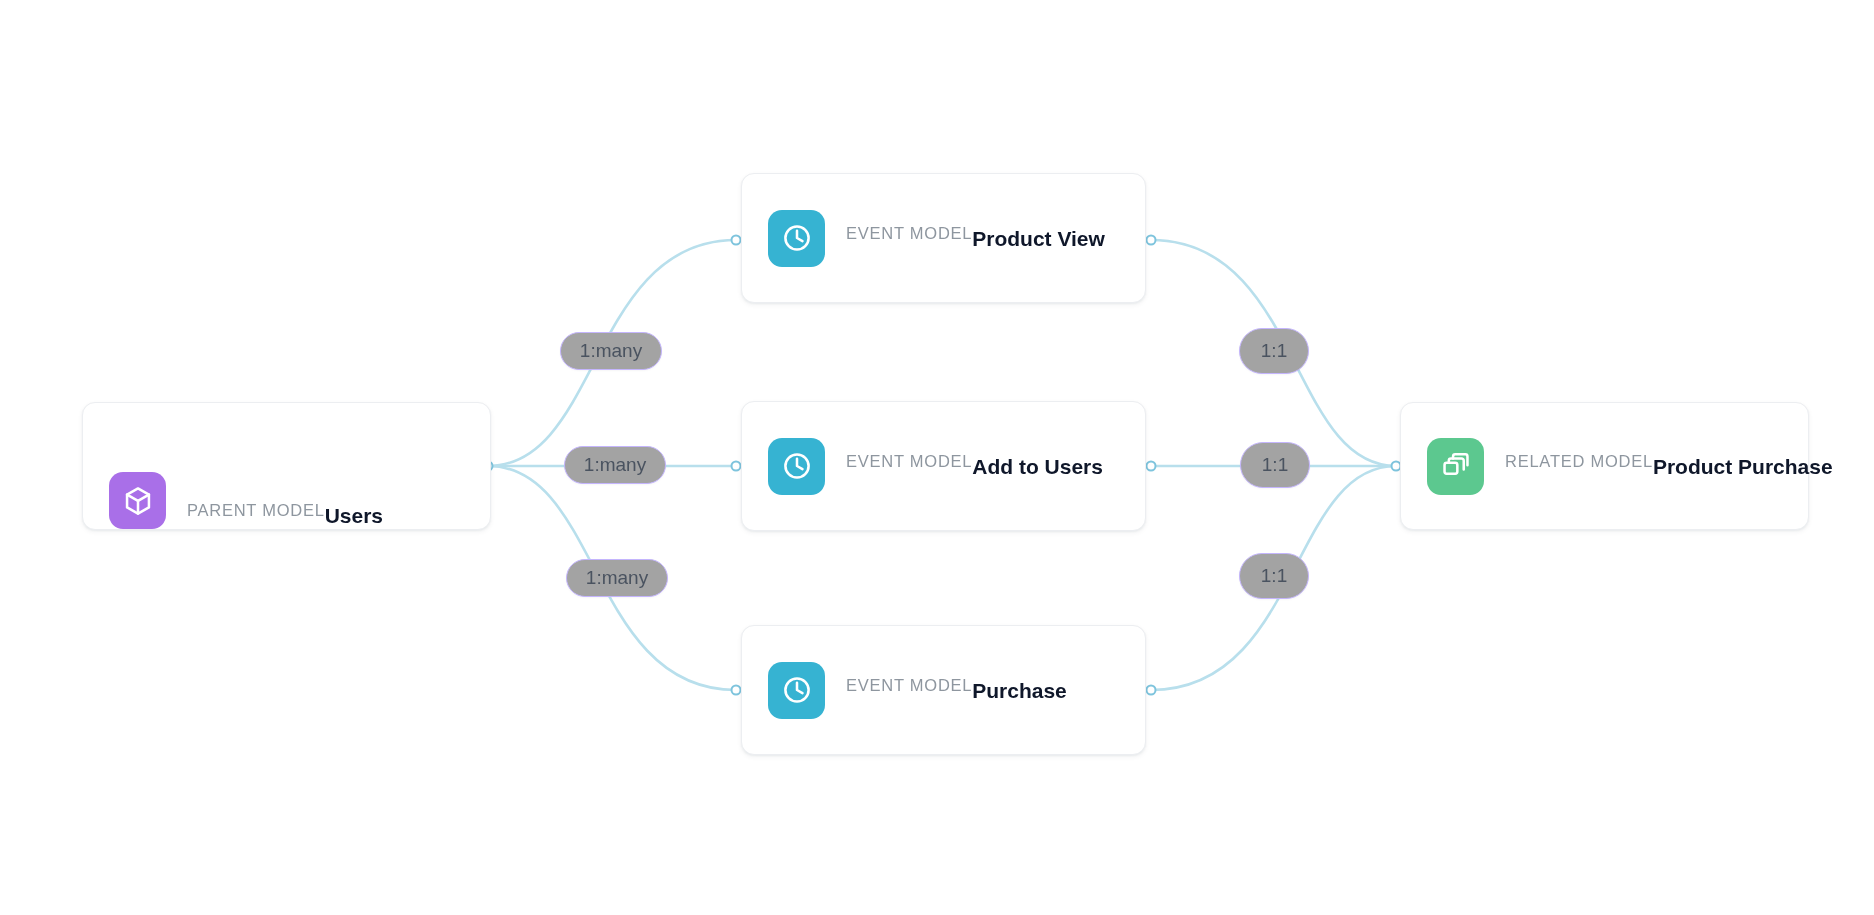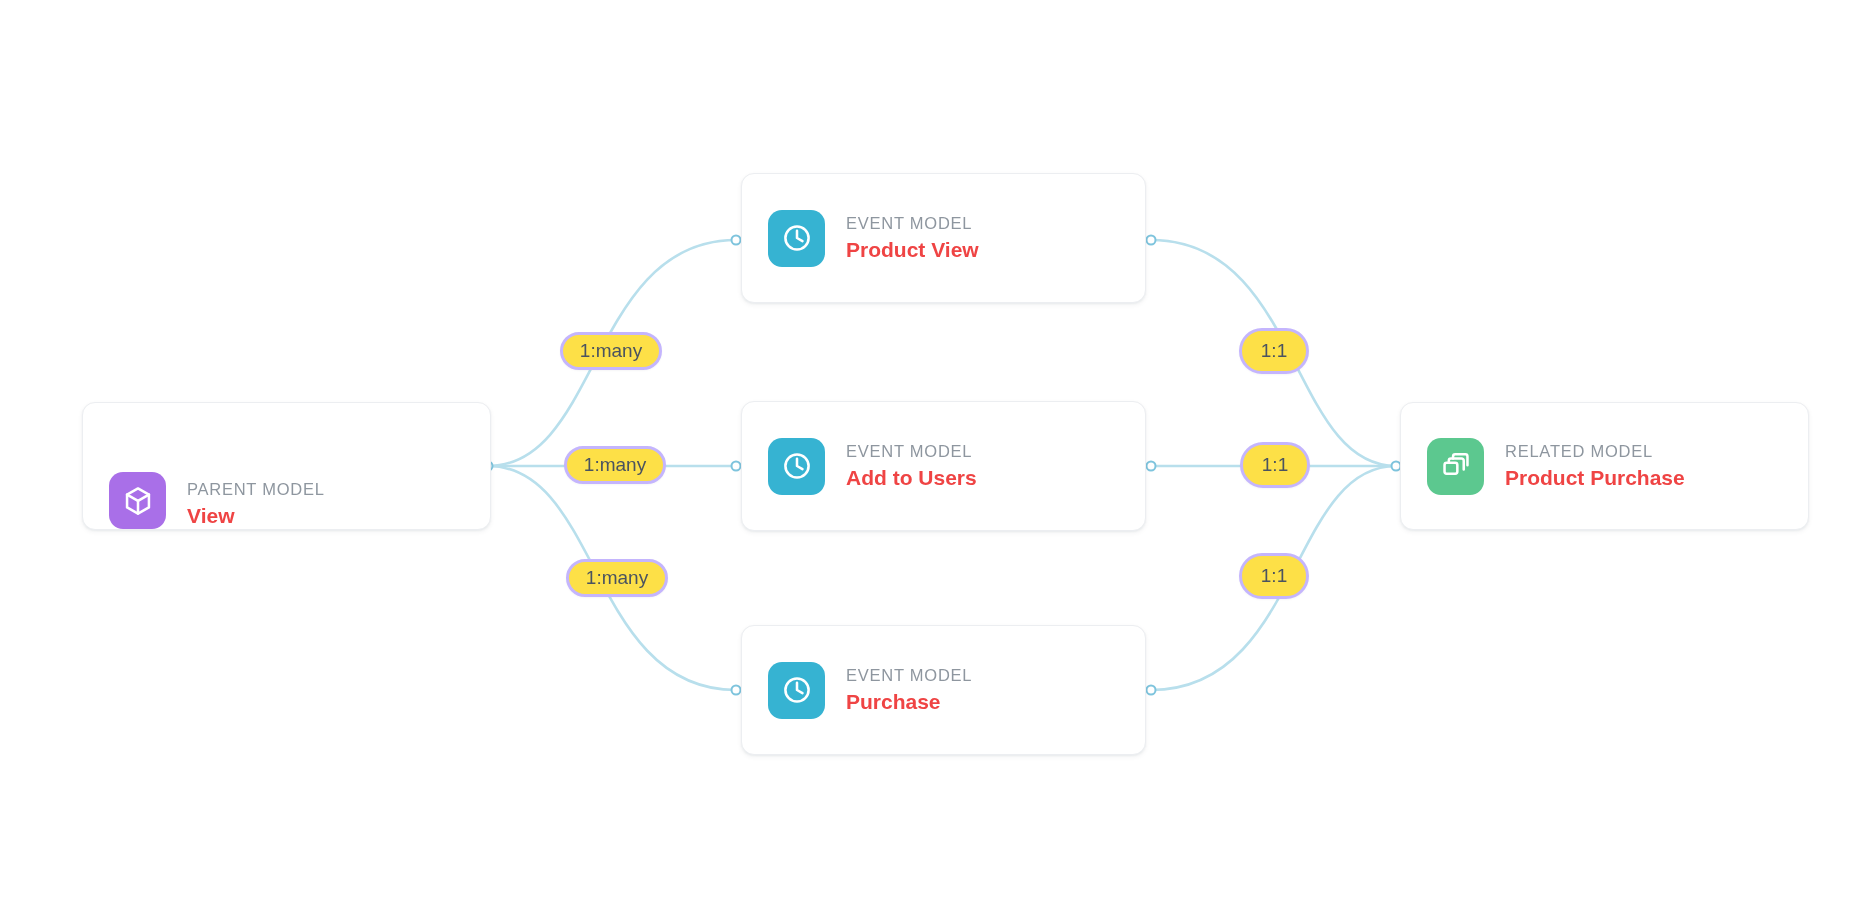--- a/index.html
+++ b/index.html
@@ -49,36 +49,35 @@
     display: flex;
     align-items: center;
     justify-content: center;
   }
   .node-icon svg {
     display: block;
   }
   .node-text {
     margin-left: 21px;
     display: flex;
-    flex-direction: column;
     justify-content: center;
   }
   .node-kind {
     font-size: 16.5px;
     letter-spacing: 0.75px;
     font-weight: 400;
     color: #8e969f;
     text-transform: uppercase;
     line-height: 1.25;
     white-space: nowrap;
   }
   .node-title {
     font-size: 21px;
     font-weight: 700;
-    color: #ef4444;
+    color: #0f172a;
     line-height: 1.3;
     margin-top: 2px;
     white-space: nowrap;
   }
 
   
   .node-parent  { left: 82px;   top: 402px; width: 409px; height: 128px; align-items: flex-end; }
   .node-event-1 { left: 741px;  top: 173px; width: 405px; height: 130px; }
   .node-event-2 { left: 741px;  top: 401px; width: 405px; height: 130px; }
   .node-event-3 { left: 741px;  top: 625px; width: 405px; height: 130px; }
@@ -94,22 +93,22 @@
     background: #ffffff;
     border: 2.2px solid #7ec4dd;
     transform: translate(-50%, -50%);
   }
 
   
   .rel-pill {
     position: absolute;
     box-sizing: border-box;
     transform: translate(-50%, -50%);
-    background: #fde047;
-    border: 3px solid #c4b5fd;
+    background: #a3a3a3;
+    border: 1px solid #c4b5fd;
     border-radius: 999px;
     color: #4a5360;
     font-size: 19px;
     font-weight: 400;
     display: flex;
     align-items: center;
     justify-content: center;
     box-shadow: 0 1px 2px rgba(23,35,56,0.04);
     white-space: nowrap;
   }
@@ -150,21 +149,21 @@
   <div class="node node-parent">
     <div class="node-icon" style="background:#a96fe8;">
       <svg width="32" height="32" viewBox="0 0 24 24" fill="none" stroke="#ffffff" stroke-width="1.9" stroke-linecap="round" stroke-linejoin="round">
         <path d="M12 2.6 20.2 7.2 20.2 16.8 12 21.4 3.8 16.8 3.8 7.2 Z"></path>
         <path d="M3.8 7.2 12 11.9 20.2 7.2"></path>
         <path d="M12 11.9 12 21.4"></path>
       </svg>
     </div>
     <div class="node-text">
       <div class="node-kind">PARENT MODEL</div>
-      <div class="node-title">View</div>
+      <div class="node-title">Users</div>
     </div>
   </div>
 
   <div class="node node-event-1">
     <div class="node-icon" style="background:#36b3d2;">
       <svg width="32" height="32" viewBox="0 0 24 24" fill="none" stroke="#ffffff" stroke-width="1.9" stroke-linecap="round" stroke-linejoin="round">
         <circle cx="12" cy="12" r="8.7"></circle>
         <path d="M12 6.6 12 12 16.1 14.3"></path>
       </svg>
     </div>

